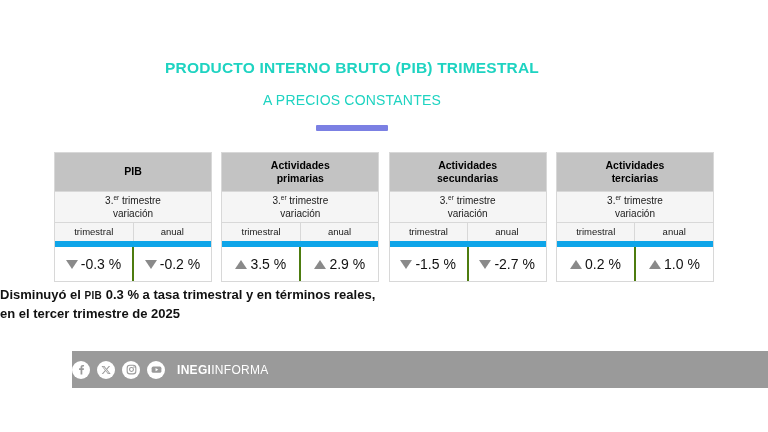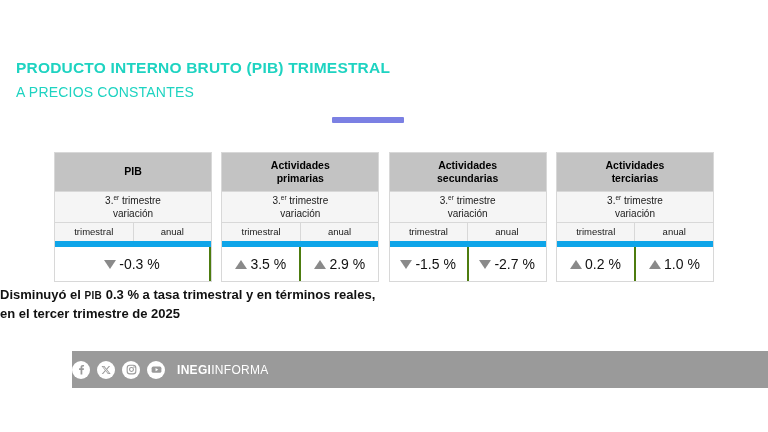--- a/index.html
+++ b/index.html
@@ -13,39 +13,39 @@
     background: #ffffff;
     font-family: "Liberation Sans", sans-serif;
     overflow: hidden;
     position: relative;
   }
 
   
   .title-block {
     position: absolute;
     top: 58px;
-    left: 16px;
+    left: 0;
     width: 704px;
-    text-align: left;
+    text-align: center;
   }
   .title-line1 {
     color: #1ed3c1;
     font-size: 15.5px;
     font-weight: bold;
     letter-spacing: 0.2px;
     line-height: 1.25;
     white-space: nowrap;
   }
   .title-line2 {
     color: #1ed3c1;
     font-size: 14px;
     font-weight: normal;
     letter-spacing: 0.2px;
     line-height: 1.3;
-    margin-top: 6px;
+    margin-top: 14px;
     white-space: nowrap;
   }
   .title-rule {
     width: 72px;
     height: 6px;
     background: #7b80e3;
     margin: 15px auto 0 auto;
     border-radius: 1px;
   }
 
@@ -214,20 +214,24 @@
       </div>
       <div class="card-cols">
         <div>trimestral</div>
         <div>anual</div>
       </div>
       <div class="card-vals">
         <div>
           <span class="tri down"></span>
           <span>-0.3 %</span>
         </div>
+        <div>
+          <span class="tri down"></span>
+          <span>-0.2 %</span>
+        </div>
       </div>
     </div>
     <div class="card">
       <div class="card-head">Actividades<br>primarias</div>
       <div class="card-sub">
         <div>3.<sup>er</sup> trimestre</div>
         <div>variación</div>
       </div>
       <div class="card-cols">
         <div>trimestral</div>

